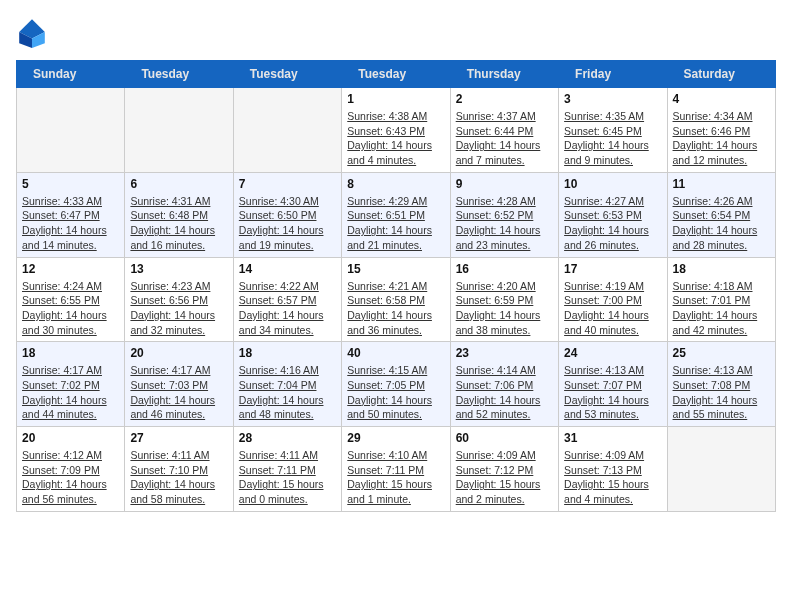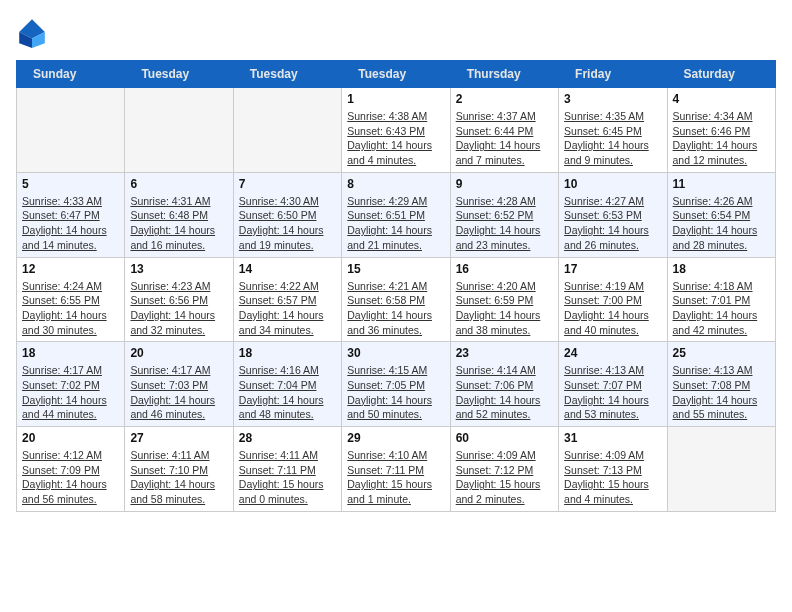--- a/index.html
+++ b/index.html
@@ -209,21 +209,21 @@
         </td>
         <td>
           <div class="day-number">20</div>
           <div class="day-info">Sunrise: 4:17 AM<br>Sunset: 7:03 PM<br>Daylight: 14 hours and 46 minutes.</div>
         </td>
         <td>
           <div class="day-number">18</div>
           <div class="day-info">Sunrise: 4:16 AM<br>Sunset: 7:04 PM<br>Daylight: 14 hours and 48 minutes.</div>
         </td>
         <td>
-          <div class="day-number">30</div>
+          <div class="day-number">40</div>
           <div class="day-info">Sunrise: 4:15 AM<br>Sunset: 7:05 PM<br>Daylight: 14 hours and 50 minutes.</div>
         </td>
         <td>
           <div class="day-number">23</div>
           <div class="day-info">Sunrise: 4:14 AM<br>Sunset: 7:06 PM<br>Daylight: 14 hours and 52 minutes.</div>
         </td>
         <td>
           <div class="day-number">24</div>
           <div class="day-info">Sunrise: 4:13 AM<br>Sunset: 7:07 PM<br>Daylight: 14 hours and 53 minutes.</div>
         </td>

